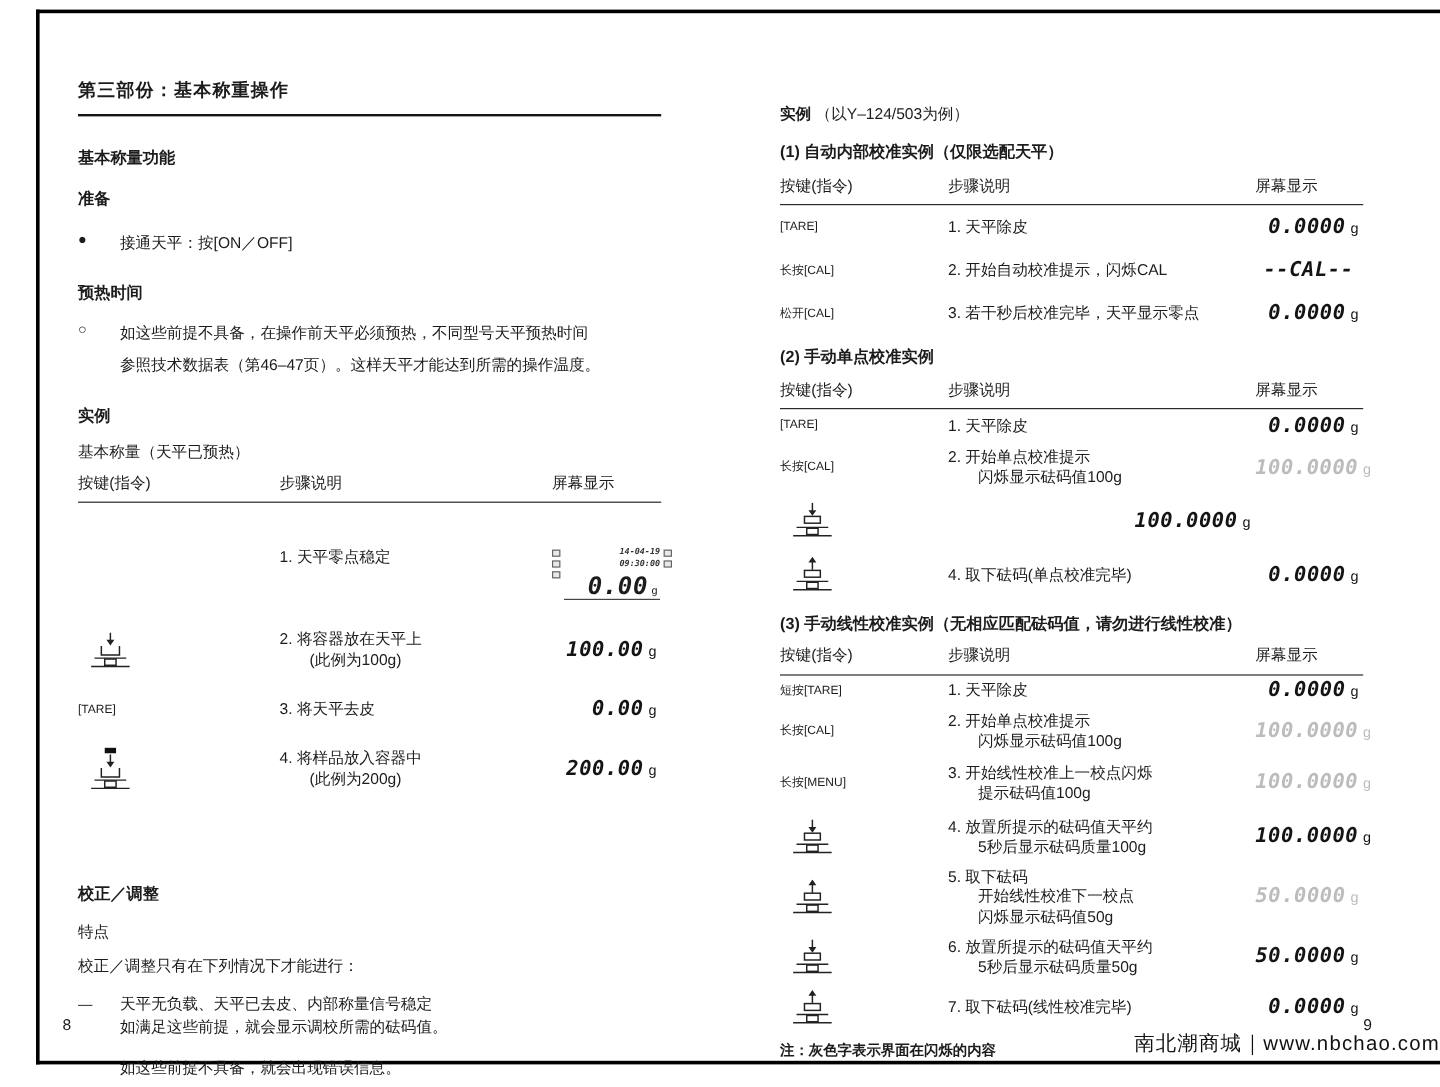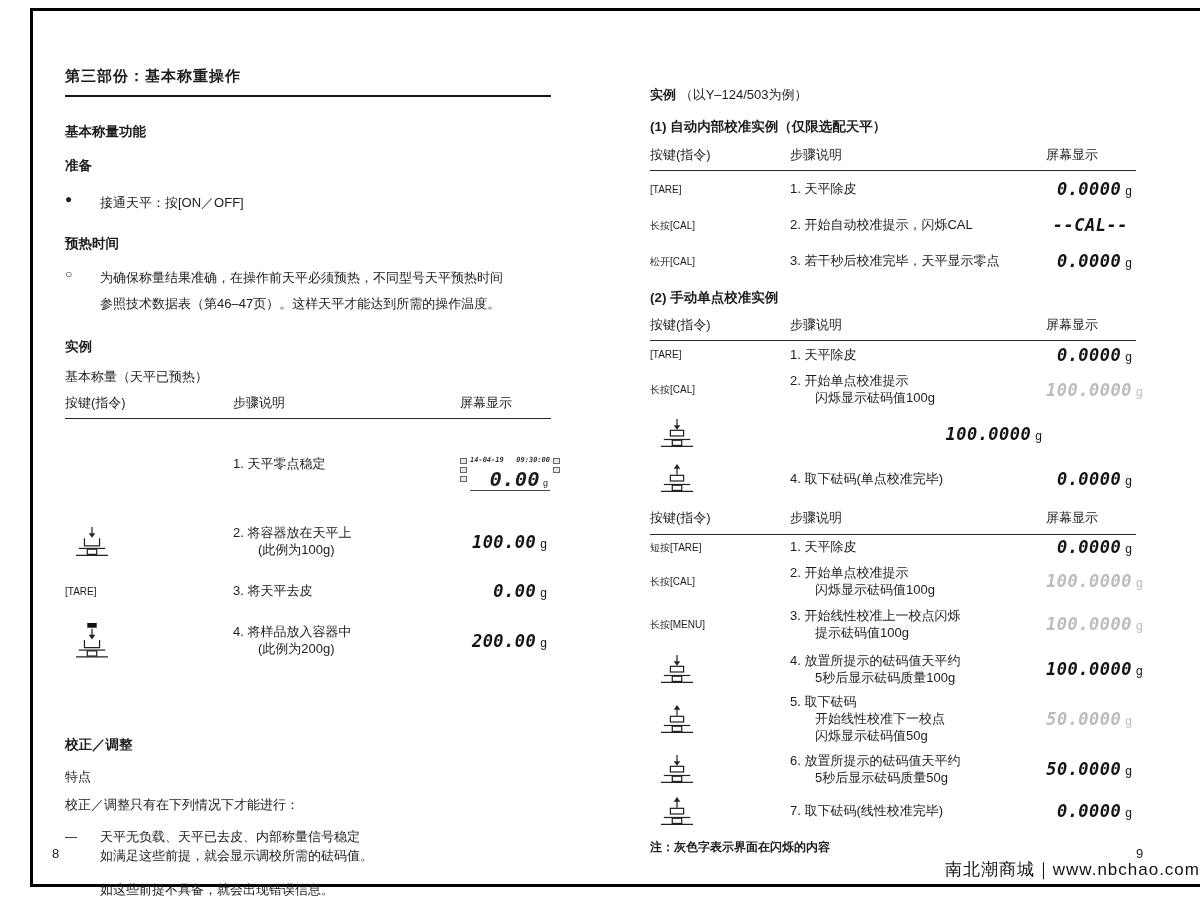--- a/index.html
+++ b/index.html
@@ -51,21 +51,21 @@
   }
   .unit { font-size:12px; margin-left:4px; font-style:normal; font-weight:normal; }
 
   
   .lcd { display:flex; gap:3px; width:100px; margin-left:auto; }
   .lcd-side { display:flex; flex-direction:column; gap:3px; padding-top:2px; }
   .ind { width:7px; height:6px; border:1px solid #666; background:#e9e9e9; }
   .lcd-center { flex:1; }
   .lcd-dt { display:flex; justify-content:space-between;
     font-family:"DejaVu Sans Mono",monospace; font-style:italic; font-weight:bold;
-    font-size:7px; color:#333; }
+    font-size:7px; color:#333;flex-direction:column; }
   .lcd-valrow { display:flex; justify-content:flex-end; align-items:flex-end;
     border-bottom:1.5px solid #444; padding:1px 2px 1px 0; margin-top:2px; }
   .lcd-big { font-size:20px; line-height:1; }
   .lcd-unit { font-size:9px; margin-left:3px; }
 
   .bicon { width:34px; height:auto; display:block; }
 
   .note { font-size:12px; font-weight:bold; margin-top:8px; }
   .pagenum { position:absolute; font-size:13px; top:846px; }
   .pagenum.pl { left:52px; }
@@ -108,21 +108,21 @@
   <div class="sec-title m16">准备</div>
   <div class="bullet-line m14">
     <span class="bul">●</span>
     <span class="txt">接通天平：按[ON／OFF]</span>
   </div>
 
   <div class="sec-title m20">预热时间</div>
   <div class="bullet-line m12">
     <span class="bul">○</span>
     <span class="txt">
-      <div>为确保称量结果准确，在操作前天平必须预热，不同型号天平预热时间</div>
+      <div>如这些前提不具备，在操作前天平必须预热，不同型号天平预热时间</div>
       <div>参照技术数据表（第46–47页）。这样天平才能达到所需的操作温度。</div>
     </span>
   </div>
 
   <div class="sec-title m22">实例</div>
   <div class="m12">基本称量（天平已预热）</div>
 
   <div class="thead grid-l m8">
     <div>按键(指令)</div>
     <div>步骤说明</div>
@@ -290,20 +290,21 @@
           <use href="#def-weight" y="12"></use>
           <use href="#def-pan" y="21"></use>
       </svg>
     </div>
     <div class="cell steps">
         <div>4.  取下砝码(单点校准完毕)</div>
       </div>
     <div class="cell val"><span class="disp"><span class="seg">0.0000</span><span class="unit">g</span></span></div>
   </div>
 
+  <div class="sec-title m10">(3) 手动线性校准实例（无相应匹配砝码值，请勿进行线性校准）</div>
   <div class="thead grid-r m8">
     <div>按键(指令)</div>
     <div>步骤说明</div>
     <div>屏幕显示</div>
   </div>
 
   <div class="trow grid-r" style="min-height:26px">
     <div class="cell key">短按[TARE]</div>
     <div class="cell steps">
         <div>1.  天平除皮</div>

